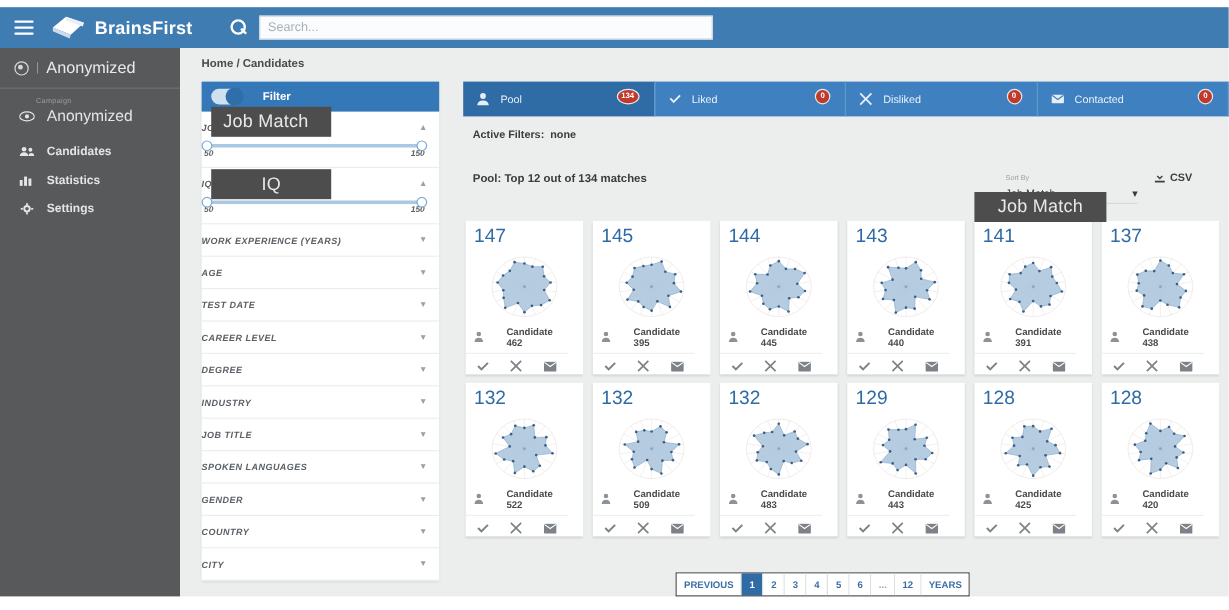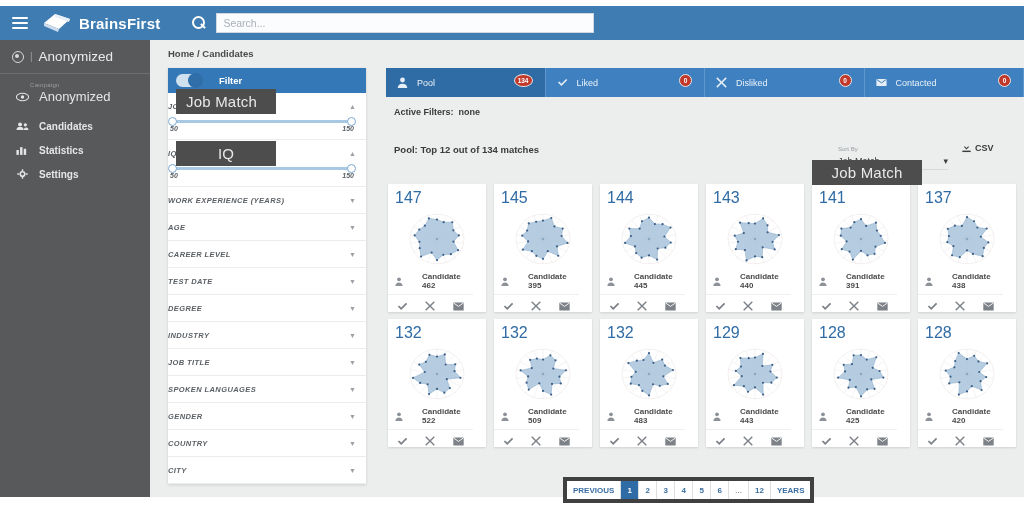--- a/index.html
+++ b/index.html
@@ -178,21 +178,21 @@
   .card-actions{
     border-top:1px solid #edeff0; margin:4px -7px 0 -7px; padding:5px 0 0 0;
     display:flex; justify-content:space-around; align-items:center; height:22px;
   }
   .act{ width:12px; height:11px; cursor:pointer; display:flex; align-items:center; justify-content:center;}
   .act svg{ fill:#7d8288; }
 
   
   .pagination{
     position:absolute; top:477px; left:563px; display:flex; background:#fff;
-    border:4px solid #404040;
+    border:1px solid #404040;
   }
   .page-btn{
     min-width:18px; height:18px; padding:0 6px; display:flex; align-items:center;
     justify-content:center; font-size:8px; color:#3b6fa3; font-weight:bold;
     border-right:1px solid #dcdfe2; cursor:pointer; background:#fff;
   }
   .page-btn:last-child{ border-right:none; }
   .page-btn.active{ background:#2f6ba5; color:#fff; }
   .page-btn.ellipsis{ color:#9aa0a5; }
 </style>
@@ -330,27 +330,27 @@
           </div>
         </div>
         <div class="filter-section">
           <div class="fs-title-row">
             <span class="fs-title">AGE</span>
             <span class="caret">▼</span>
           </div>
         </div>
         <div class="filter-section">
           <div class="fs-title-row">
-            <span class="fs-title">CAREER LEVEL</span>
+            <span class="fs-title">TEST DATE</span>
             <span class="caret">▼</span>
           </div>
         </div>
         <div class="filter-section">
           <div class="fs-title-row">
-            <span class="fs-title">TEST DATE</span>
+            <span class="fs-title">CAREER LEVEL</span>
             <span class="caret">▼</span>
           </div>
         </div>
         <div class="filter-section">
           <div class="fs-title-row">
             <span class="fs-title">DEGREE</span>
             <span class="caret">▼</span>
           </div>
         </div>
         <div class="filter-section">

